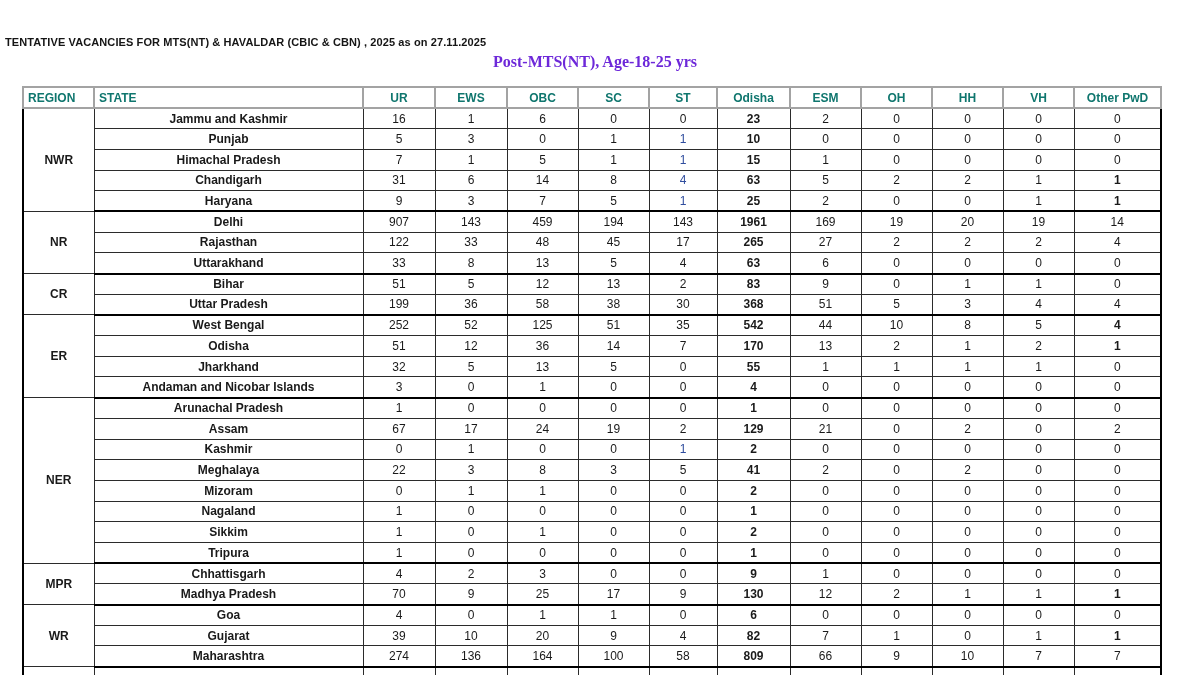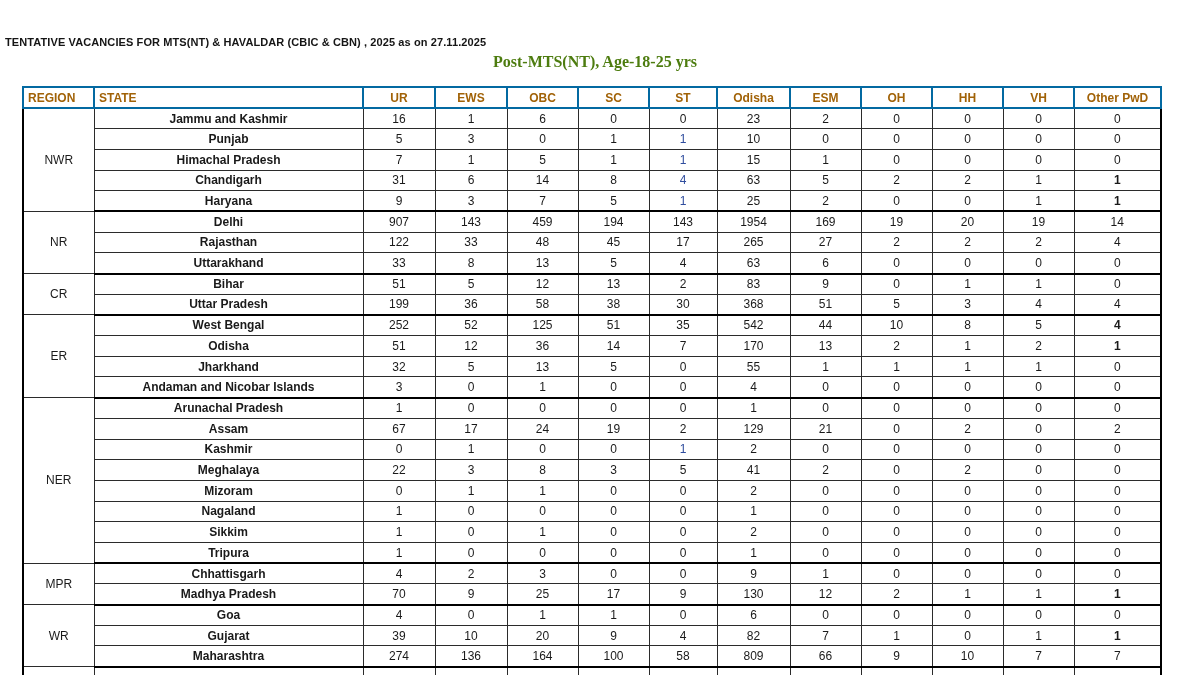--- a/index.html
+++ b/index.html
@@ -30,21 +30,21 @@
   }
   .doc-subtitle {
     position: absolute;
     top: 53px;
     left: 0;
     width: 1190px;
     text-align: center;
     font-family: "Liberation Serif", serif;
     font-size: 16px;
     font-weight: 700;
-    color: #4d7c0f;
+    color: #6d28d9;
   }
   table.vac {
     position: absolute;
     top: 86px;
     left: 22px;
     width: 1138px;
     border-collapse: collapse;
     table-layout: fixed;
     border: 2.5px solid #000;
     background: #fff;
@@ -53,46 +53,46 @@
     border: 1px solid #2b2b2b;
     padding: 0 3px;
     font-size: 12px;
     color: #1a1a1a;
     text-align: center;
     vertical-align: middle;
     overflow: hidden;
     white-space: nowrap;
   }
   table.vac thead th {
-    border: 2px solid #0369a1;
+    border: 2px solid #a3a3a3;
     font-weight: 700;
     height: 19px;
-    color: #a16207;
+    color: #0f766e;
   }
   table.vac thead th.h-state, table.vac thead th.h-region { text-align: left; padding-left: 4px; }
   table.vac thead th.h-region { text-align: left; }
   table.vac tbody tr { height: 20.7px; }
   td.region-cell {
-    font-weight: 400;
+    font-weight: 700;
     font-size: 12.5px;
     border-right: 2px solid #000;
     border-bottom: 2px solid #000;
     border-left: 2px solid #000;
     color: #111;
   }
   td.state-cell {
     text-align: left;
     font-weight: 700;
     padding-left: 4px;
     border-right: 2px solid #000;
     color: #111;
   }
   td.bl2 { border-left: 2px solid #000; }
   td.br2 { border-right: 2px solid #000; }
-  td.total-cell { font-weight: 400; color: #111; }
+  td.total-cell { font-weight: 700; color: #111; }
   tr.group-end td { border-bottom: 2px solid #000; }
   td.bold-val { font-weight: 700; color: #111; }
   tr.cut-row { height: 12px; }
   tr.cut-row td { border-bottom: none; }
 </style>
 </head>
 <body>
 
 <div class="page">
   <div class="doc-title">TENTATIVE VACANCIES FOR MTS(NT) &amp; HAVALDAR (CBIC &amp; CBN) , 2025 as on 27.11.2025</div>
@@ -204,21 +204,21 @@
           <td class="bold-val">1</td>
         </tr>
         <tr>
           <td class="region-cell" rowspan="3">NR</td>
           <td class="state-cell">Delhi</td>
           <td class="">907</td>
           <td class="">143</td>
           <td class="">459</td>
           <td class="">194</td>
           <td class="">143</td>
-          <td class="bl2 br2 total-cell">1954</td>
+          <td class="bl2 br2 total-cell">1961</td>
           <td class="">169</td>
           <td class="">19</td>
           <td class="">20</td>
           <td class="">19</td>
           <td class="">14</td>
         </tr>
         <tr>
           <td class="state-cell">Rajasthan</td>
           <td class="">122</td>
           <td class="">33</td>

